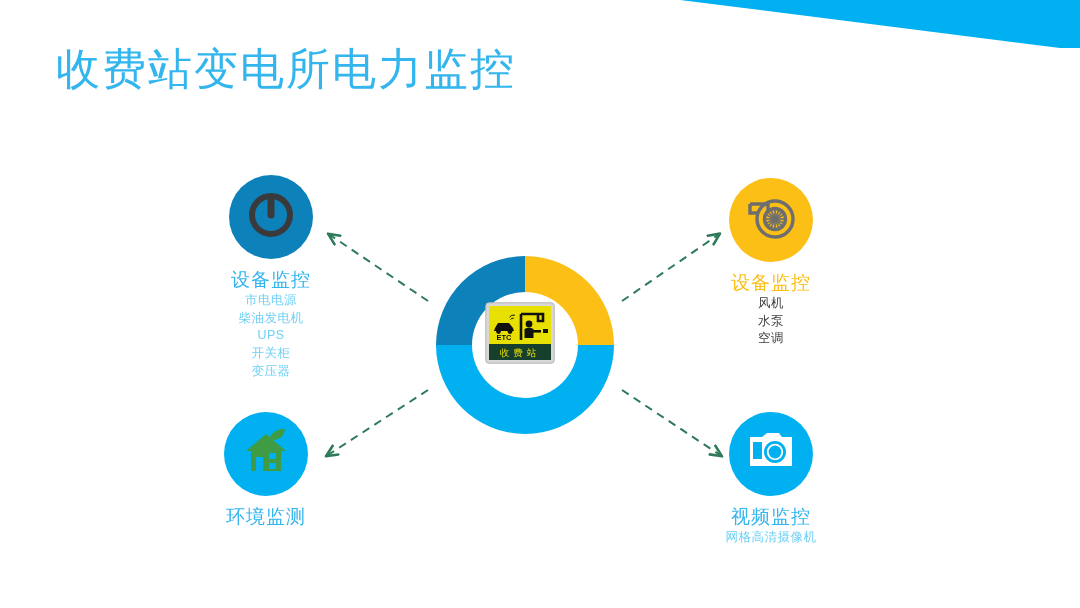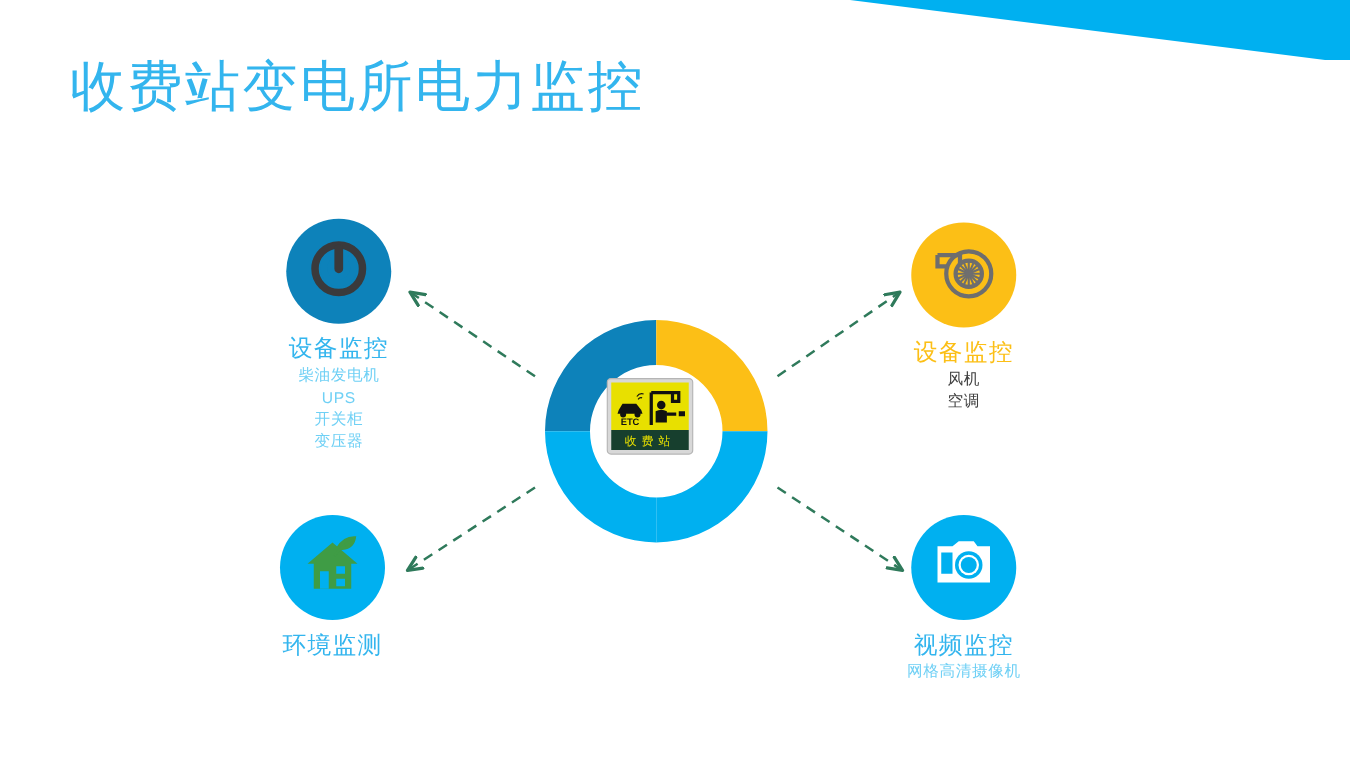--- a/index.html
+++ b/index.html
@@ -178,20 +178,21 @@
           <circle cx="26" cy="26" r="19" fill="none" stroke="#3a3a3c" stroke-width="6"></circle>
           <path d="M26 10 L26 26" stroke="#3a3a3c" stroke-width="7" stroke-linecap="round"></path>
           <path d="M17.5 14.5 a13 13 0 1 0 17 0" fill="none" stroke="#e8eef1" stroke-width="0"></path>
           <circle cx="26" cy="26" r="19" fill="none" stroke="#0d82ba" stroke-width="0"></circle>
           <path d="M18.5 16 a12 12 0 1 0 15 0" fill="none" stroke="#0d82ba" stroke-width="5.4"></path>
         </svg>
       </span>
     </div>
     <div class="node-title t-blue">设备监控</div>
     <div class="node-sub sub-blue">
+      <div>市电电源</div>
       <div>柴油发电机</div>
       <div>UPS</div>
       <div>开关柜</div>
       <div>变压器</div>
     </div>
   </div>
 
   <div class="node node-equip">
     <div class="node-circle c-equip">
       <span>
@@ -212,20 +213,21 @@
             <line x1="21.5" y1="19.8" x2="40.5" y2="28.2"></line>
             <line x1="21.5" y1="28.2" x2="40.5" y2="19.8"></line>
           </g>
           <circle cx="31" cy="24" r="3.2" fill="#6e6e6e"></circle>
         </svg>
       </span>
     </div>
     <div class="node-title t-amber">设备监控</div>
     <div class="node-sub sub-amber">
       <div>风机</div>
+      <div>水泵</div>
       <div>空调</div>
     </div>
   </div>
 
   <div class="node node-env">
     <div class="node-circle c-env">
       <span>
         <svg width="54" height="54" viewBox="0 0 54 54">
           <g fill="#3f9c45">
             <path d="M27 9 L47 26 L42 26 L42 46 L12 46 L12 26 L7 26 Z"></path>

